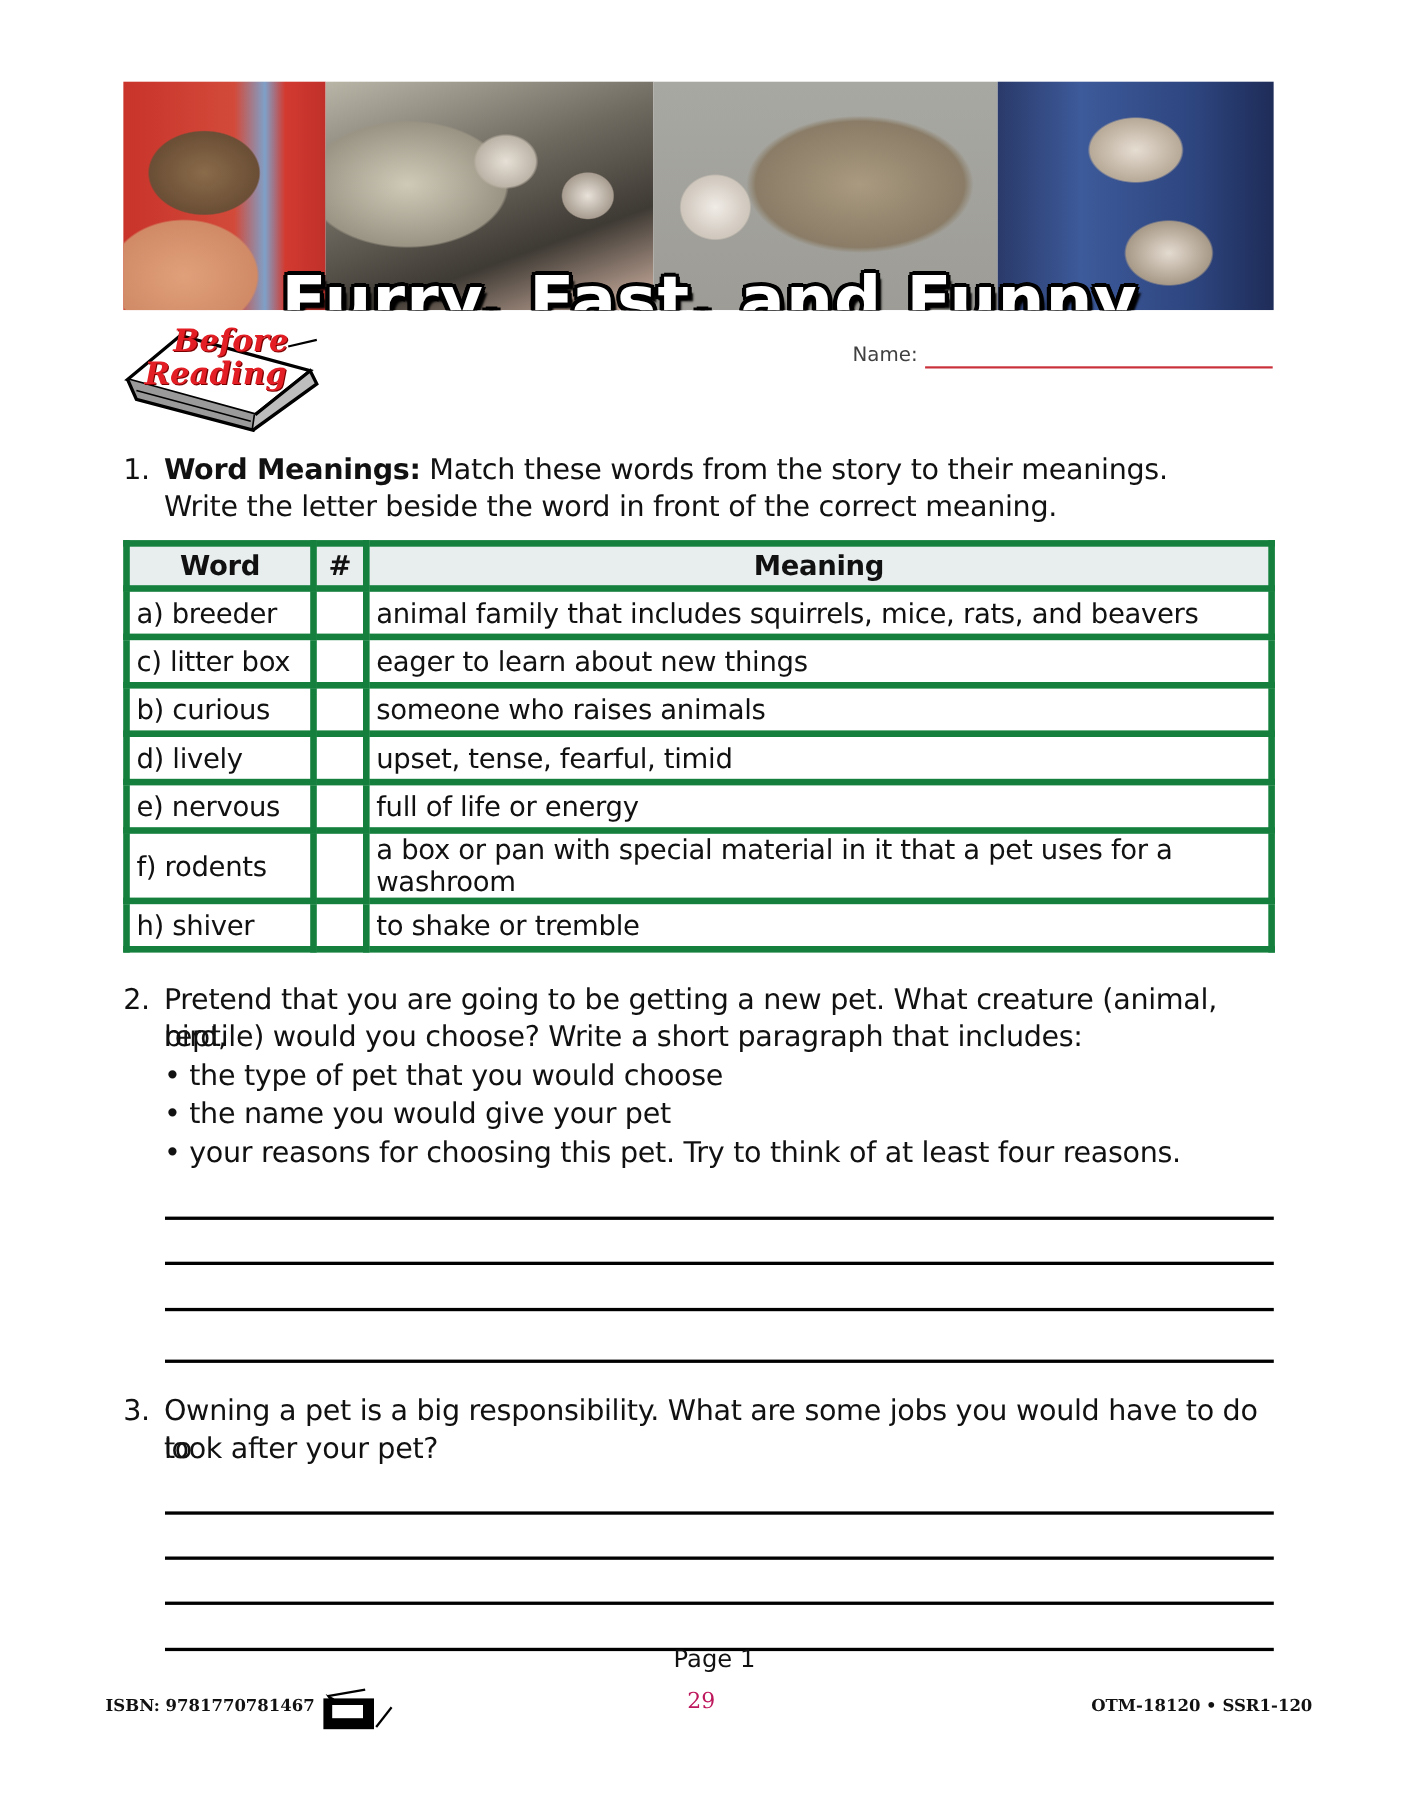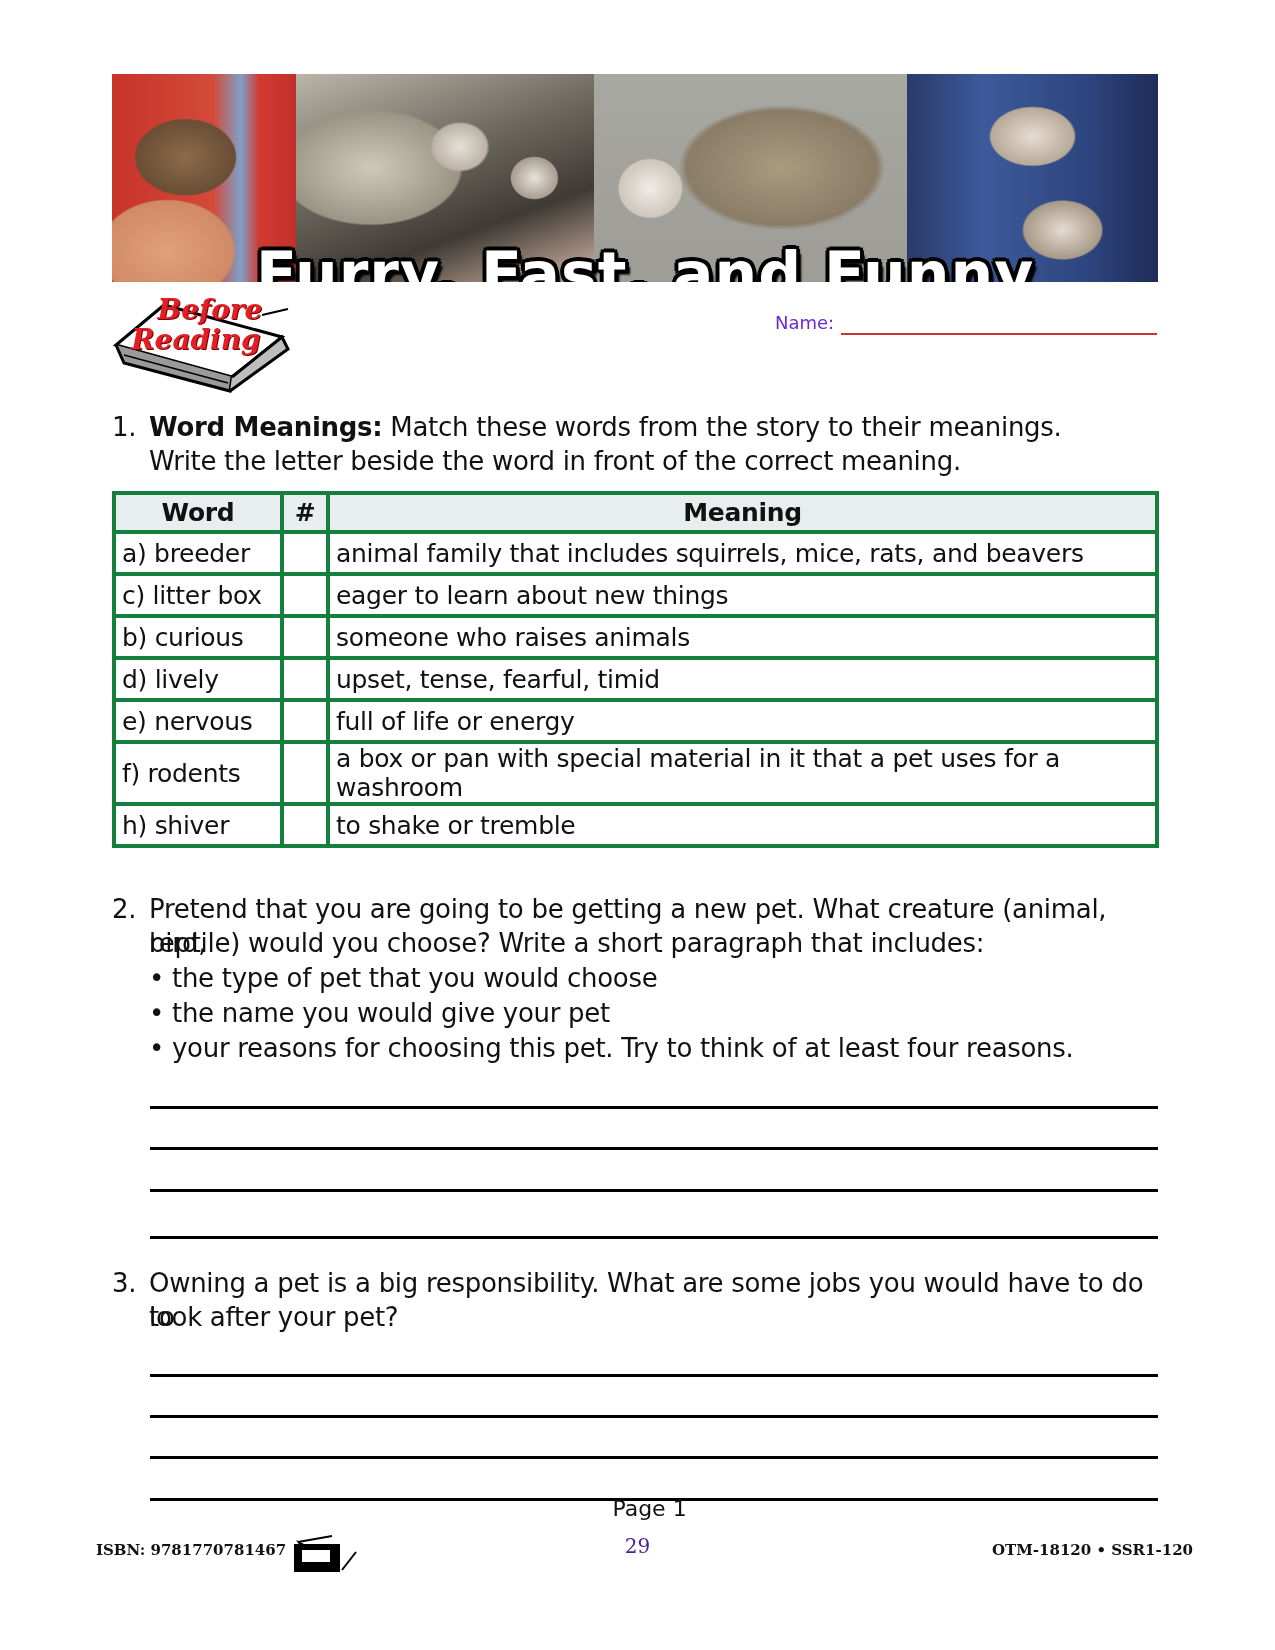--- a/index.html
+++ b/index.html
@@ -33,41 +33,41 @@
         text-shadow: -3px -3px 0 #000, 3px -3px 0 #000, -3px 3px 0 #000, 3px 3px 0 #000,
                      0 4px 0 #000, 4px 0 0 #000, -4px 0 0 #000, 0 -4px 0 #000, 5px 5px 2px #000; margin-top: 32px; }
 
   
   .logo { left: 112px; top: 293px; width: 182px; height: 100px; }
   .logo-text { position: absolute; left: 20px; width: 140px; text-align: center;
         font-family: "DejaVu Serif", serif; font-style: italic; font-weight: bold; font-size: 28px;
         color: #e31e24; text-shadow: 1px 1px 0 #7a0000; line-height: 30px; }
 
   
-  .name-label { left: 775px; top: 312px; font-size: 18px; color: #6d28d9; }
+  .name-label { left: 775px; top: 312px; font-size: 18px; color: #404040; }
   .name-line { left: 841px; top: 333px; width: 316px; height: 0; border-bottom: 2px solid #c9303a; }
 
   .q { font-size: 26px; line-height: 34px; color: #111; letter-spacing: -0.3px; }
   .qnum { position: absolute; left: 112px; }
   .qtext { position: absolute; left: 149px; width: 1010px; }
   b.bold { font-weight: bold; text-align: right; }
 
   
   table.words { position: absolute; left: 112px; top: 491px; width: 1047px; border-collapse: collapse; }
-  table.words th, table.words td { border: 4px solid #15803d; font-size: 25px; padding: 0 6px; height: 38px; letter-spacing: -0.3px; }
+  table.words th, table.words td { border: 6px solid #15803d; font-size: 25px; padding: 0 6px; height: 38px; letter-spacing: -0.3px; }
   table.words th { background: #e8eded; font-weight: bold; height: 35px; }
   table.words td.w { width: 152px; text-align: left; }
   table.words td.n { width: 30px; }
   table.words td.m { text-align: left; }
 
   .answer-line { position: absolute; left: 150px; width: 1008px; height: 0; border-top: 3px solid #000; }
 
   .footer { font-family: "DejaVu Serif", serif; font-weight: bold; font-size: 15px; color: #111; }
   .pagelabel { left: 0; width: 1275px; top: 1496px; text-align: center; font-size: 22px; color: #111; padding-left: 12px; }
-  .pagenum { left: 0; width: 1275px; top: 1534px; text-align: center; font-family: "DejaVu Serif", serif; font-size: 20px; color: #4c1d95; }
+  .pagenum { left: 0; width: 1275px; top: 1534px; text-align: center; font-family: "DejaVu Serif", serif; font-size: 20px; color: #be185d; }
 </style>
 </head>
 <body>
 
 <div class="abs banner">
   <div class="photo p1"></div>
   <div class="photo p2"></div>
   <div class="photo p3"></div>
   <div class="photo p4"></div>
   <div class="banner-title">Furry, Fast, and Funny</div>

